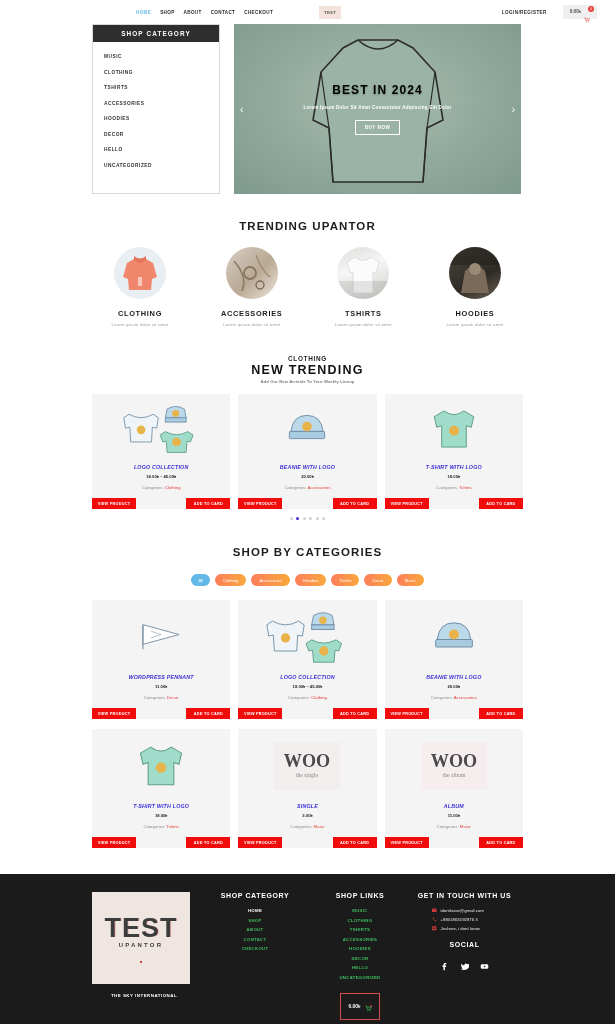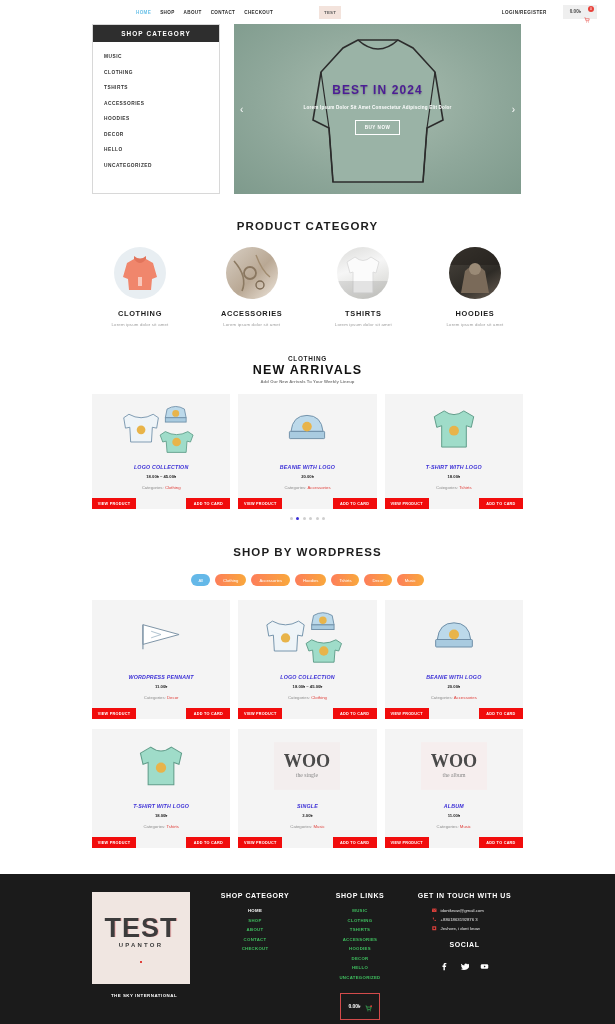--- a/index.html
+++ b/index.html
@@ -41,21 +41,21 @@
   .sidebar li { font-size:4.8px; font-weight:bold; letter-spacing:.5px; color:#333; margin-bottom:10.5px; }
 
   .slider { position:relative; width:287px; height:170px; overflow:hidden; background:#8fa89a; }
   .slider-bg { position:absolute; inset:0; background:
       radial-gradient(ellipse at 50% 45%, #a9bdb0 0%, #8ea79a 60%, #7e9a8c 100%); }
   .shirt {
     position:absolute; left:50%; top:8px; transform:translateX(-50%);
     width:150px; height:155px;
   }
   .slider-content { position:absolute; inset:0; display:flex; flex-direction:column; align-items:center; justify-content:center; }
-  .slide-title { font-size:12px; font-weight:bold; color:#4c1d95; letter-spacing:1.1px; text-shadow:0 1px 2px rgba(0,0,0,.25); }
+  .slide-title { font-size:12px; font-weight:bold; color:#000000; letter-spacing:1.1px; text-shadow:0 1px 2px rgba(0,0,0,.25); }
   .slide-sub { font-size:4.6px; font-weight:bold; color:#fff; letter-spacing:.2px; margin-top:8px; }
   .slide-btn {
     margin-top:10px; border:1px solid #fff; color:#fff; background:transparent;
     font-size:4.6px; font-weight:bold; letter-spacing:.5px; padding:4px 9px;
   }
   .arrow { position:absolute; top:50%; transform:translateY(-50%); color:#fff; font-size:10px; }
   .arrow.left { left:6px; } .arrow.right { right:6px; }
 
   
   .section-title { text-align:center; font-size:11.5px; font-weight:bold; letter-spacing:1.1px; color:#1d1d1d; }
@@ -195,21 +195,21 @@
         <div class="slide-title">BEST IN 2024</div>
         <div class="slide-sub">Lorem Ipsum Dolor Sit Amet Consectetur Adipiscing Elit Dolor</div>
         <div class="slide-btn">BUY NOW</div>
       </div>
       <div class="arrow left">‹</div>
       <div class="arrow right">›</div>
     </div>
   </div>
 
   <div class="trending">
-    <div class="section-title">PRODUCT CATEGORY</div>
+    <div class="section-title">TRENDING UPANTOR</div>
     <div class="tcats">
 
       <div class="tcat">
         <div class="tcircle tc1">
           <svg viewBox="0 0 52 52" width="52" height="52">
             <path class="hoodie-body" d="M20 12 L13 16 L9 30 L14 32 L15 43 L37 43 L38 32 L43 30 L39 16 L32 12 Z"></path>
             <path class="hoodie-dark" d="M20 12 Q26 20 32 12 L32 9 Q26 14 20 9 Z"></path>
             <rect x="24" y="30" width="4" height="9" fill="#fff" opacity=".55"></rect>
           </svg>
         </div>
@@ -250,21 +250,21 @@
           </svg>
         </div>
         <div class="tname">HOODIES</div>
         <div class="tdesc">Lorem ipsum dolor sit amet</div>
       </div>
     </div>
   </div>
 
   <div class="arrivals">
     <div class="eyebrow">CLOTHING</div>
-    <div class="big-title">NEW ARRIVALS</div>
+    <div class="big-title">NEW TRENDING</div>
     <div class="sub-title">Add Our New Arrivals To Your Weekly Lineup</div>
 
     <div class="prow">
 
       <div class="pcard">
         <div class="pimg">
           <svg viewBox="0 0 90 62" width="78" height="54">
             <path d="M8 14 L2 18 L4 30 L9 29 L10 46 L34 46 L35 29 L40 30 L42 18 L36 14 Q22 22 8 14 Z" fill="#eef4f8" stroke="#6f8fa8" stroke-width="1"></path>
             <circle cx="22" cy="32" r="5" fill="#e8b44a"></circle>
             <path d="M52 8 Q62 2 72 8 L74 18 L50 18 Z" fill="#bcd9ea" stroke="#6f8fa8" stroke-width="1"></path>
@@ -336,21 +336,21 @@
       <div class="dot"></div>
       <div class="dot on"></div>
       <div class="dot"></div>
       <div class="dot"></div>
       <div class="dot"></div>
       <div class="dot"></div>
     </div>
   </div>
 
   <div class="shopcats">
-    <div class="section-title">SHOP BY WORDPRESS</div>
+    <div class="section-title">SHOP BY CATEGORIES</div>
     <div class="pills">
       <div class="pill all">All</div>
       <div class="pill">Clothing</div>
       <div class="pill">Accessories</div>
       <div class="pill">Hoodies</div>
       <div class="pill">Tshirts</div>
       <div class="pill">Decor</div>
       <div class="pill">Music</div>
     </div>
 

